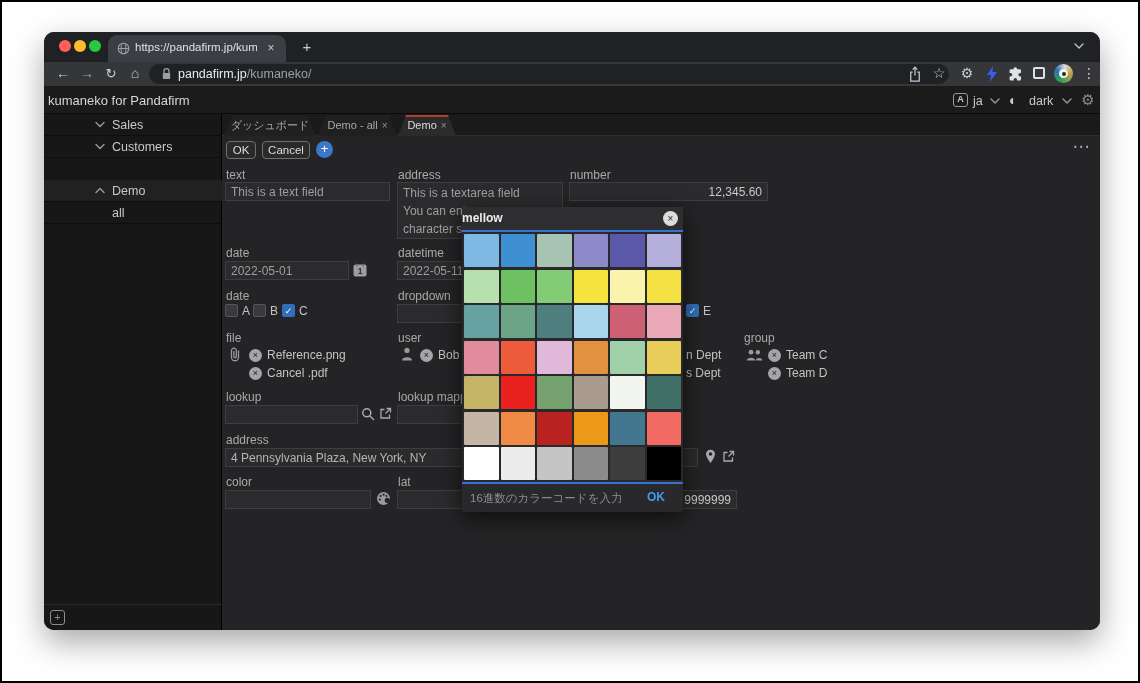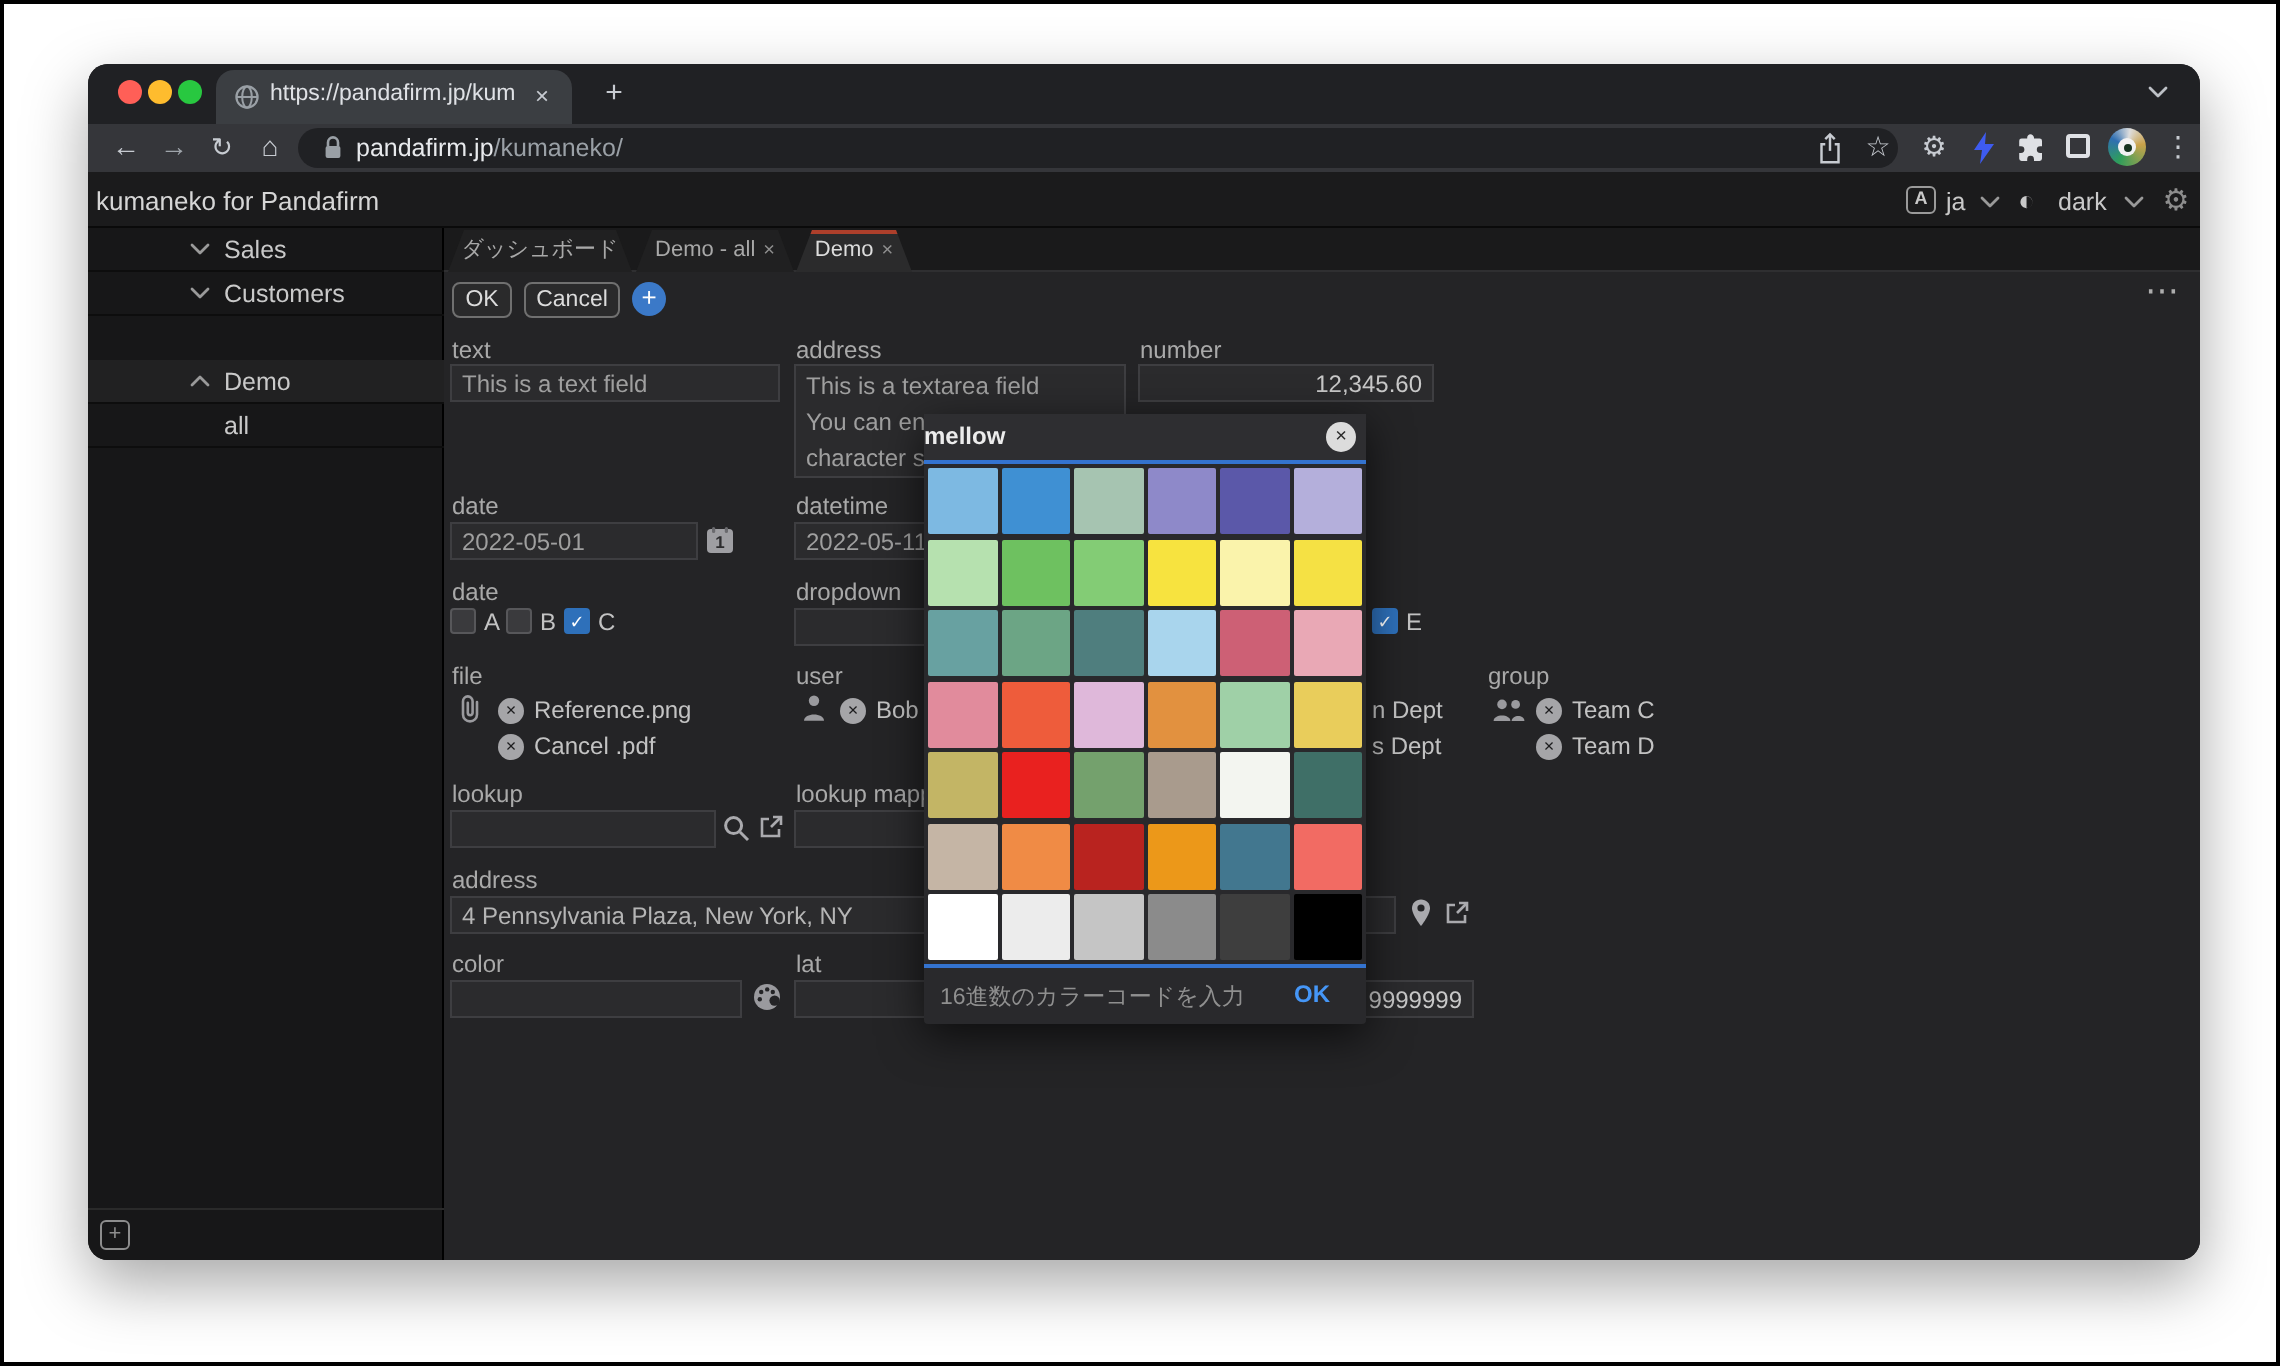--- a/index.html
+++ b/index.html
@@ -239,21 +239,21 @@
 
   <div class="lbl" style="left:224px;top:166px">text</div>
   <div class="inp" style="left:223px;top:180px;width:165px;height:19px">This is a text field</div>
   <div class="lbl" style="left:396px;top:166px">address</div>
   <div class="inp-multi" style="left:395px;top:180px;width:166px;height:57px">
       <div>This is a textarea field</div>
       <div>You can ent</div>
       <div>character st</div>
     </div>
   <div class="lbl" style="left:568px;top:166px">number</div>
-  <div class="inp right" style="left:567px;top:180px;width:148px;height:19px">12,345.60</div>
+  <div class="inp right" style="left:567px;top:180px;width:199px;height:19px">12,345.60</div>
 
   <div class="lbl" style="left:224px;top:244px">date</div>
   <div class="inp" style="left:223px;top:259px;width:124px;height:19px">2022-05-01</div>
   <svg class="abs" style="left:351px;top:261px" width="14" height="14" viewBox="0 0 14 14">
       <use href="#i-cal"></use>
     </svg>
   <div class="lbl" style="left:396px;top:244px">datetime</div>
   <div class="inp" style="left:395px;top:259px;width:166px;height:19px">2022-05-11</div>
 
   <div class="lbl" style="left:224px;top:287px">date</div>

